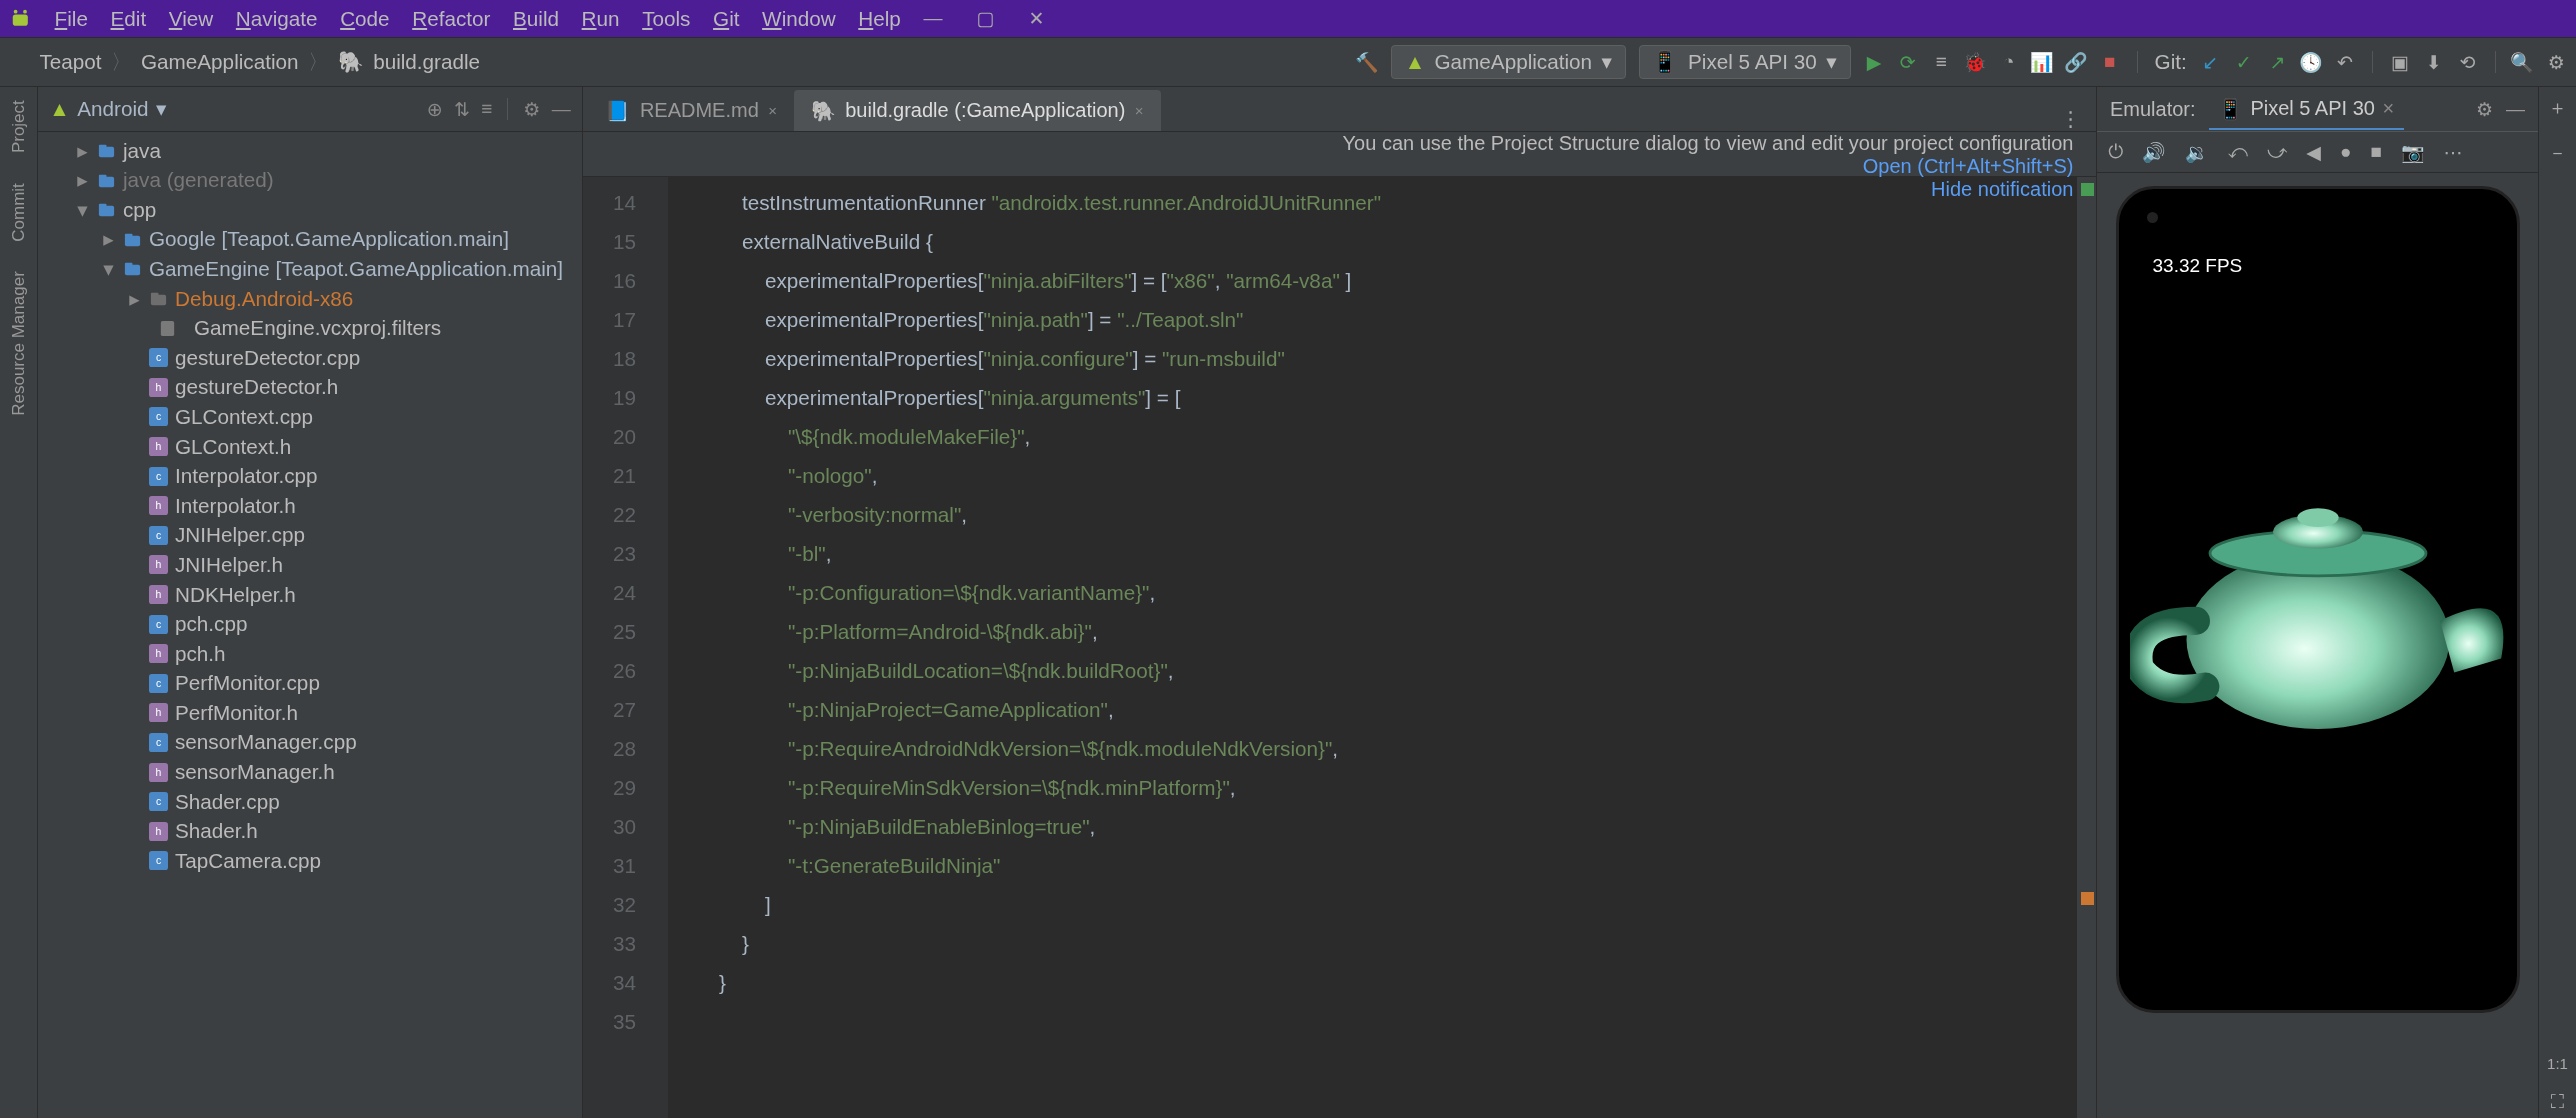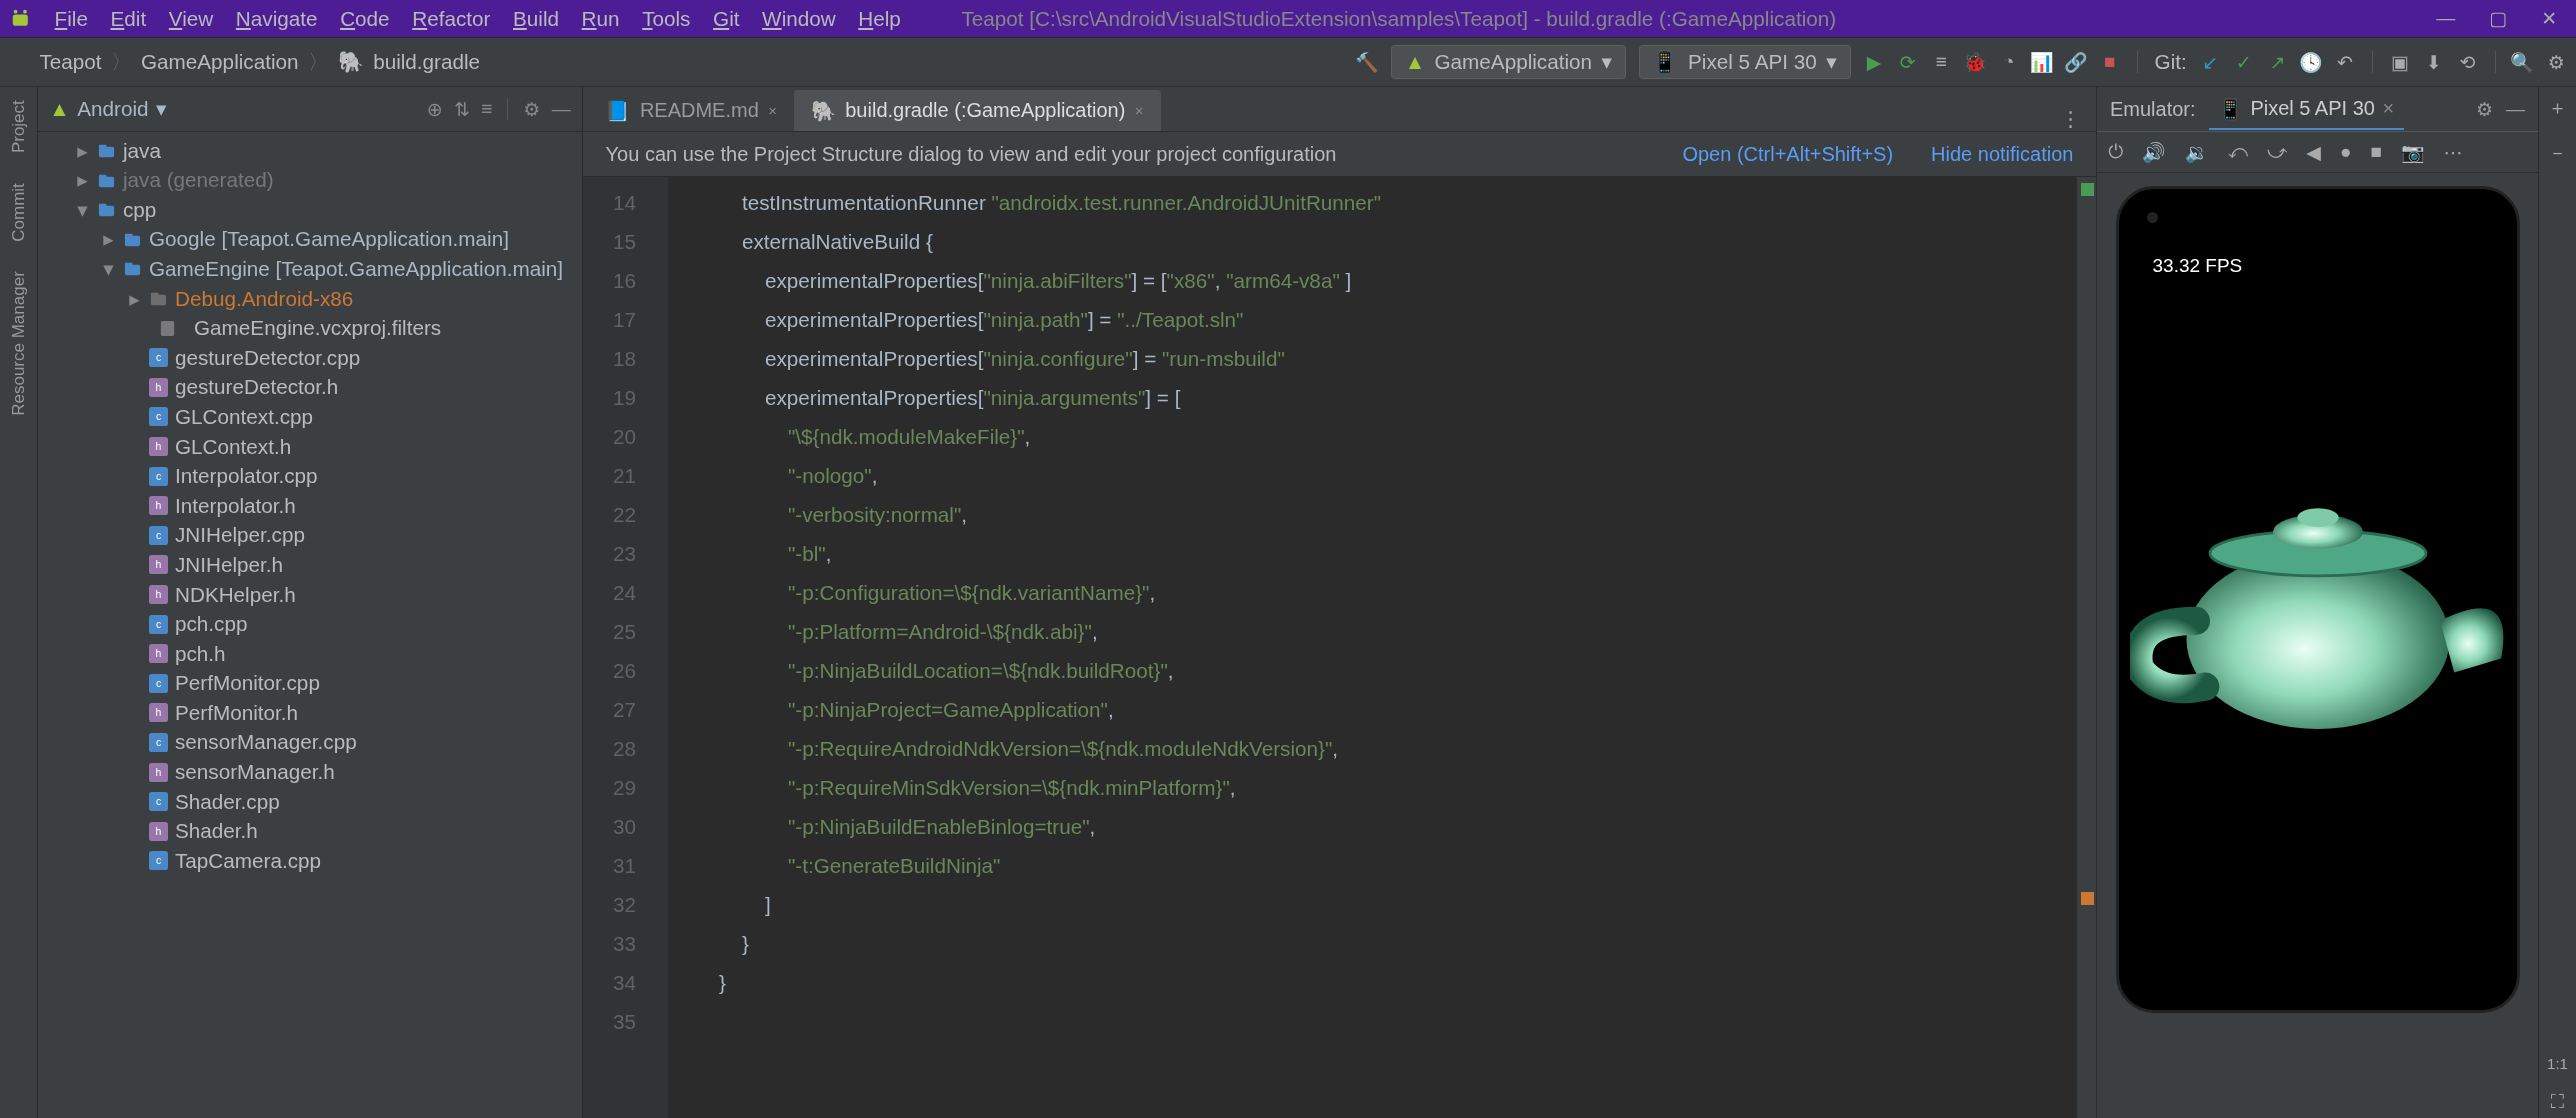--- a/index.html
+++ b/index.html
@@ -48,21 +48,21 @@
 .node .label.bold { font-weight: normal; color: #a9b7c6; }
 
 
 .editor { flex: 1; background: #2b2b2b; display: flex; flex-direction: column; min-width: 0; }
 .tabs { height: 45px; display: flex; align-items: flex-end; padding: 0 5.6px; background: #3c3f41; border-bottom: 0.9px solid #2b2b2b; font-size: 20px; }
 .tab { padding: 8.5px 17px; background: #3c3f41; color: #999; display: flex; align-items: center; gap: 9.4px; cursor: pointer; border-top-left-radius: 3.8px; border-top-right-radius: 3.8px; }
 .tab.active { background: #4e5254; color: #ddd; }
 .tab .close { color: #888; font-size: 15px; }
 .tabs .spacer { flex: 1; }
 .tabs .more { color: #aaa; font-size: 20.7px; padding: 0 9.4px; cursor: pointer; }
-.banner { height: 45px; background: #3c3f41; color: #bbbbbb; display: flex; align-items: center; padding: 0 22.6px; border-bottom: 0.9px solid #2b2b2b; font-size: 20px; }
+.banner { height: 45px; background: #3c3f41; color: #bbbbbb; display: flex; align-items: flex-end; padding: 0 22.6px; border-bottom: 0.9px solid #2b2b2b; font-size: 20px; flex-direction: column; }
 .banner .spacer { flex: 1; }
 .banner .link { color: #589df6; cursor: pointer; }
 .codewrap { flex: 1; display: flex; overflow: hidden; position: relative; }
 .gutter { width: 66px; background: #313335; color: #606366; text-align: right; padding: 5.6px 13px 0 0; font-family: "Consolas", monospace; font-size: 20.7px; line-height: 39px; }
 .foldcol { width: 19px; background: #313335; }
 .code { flex: 1; font-family: "Consolas", monospace; font-size: 20.7px; line-height: 39px; padding: 5.6px 0 0 28px; white-space: pre; color: #a9b7c6; overflow: hidden; }
 .code .str { color: #6a8759; }
 .code .pun { color: #a9b7c6; }
 .code .id { color: #a9b7c6; }
 .rightstrip { width: 19px; background: #3c3f41; position: relative; }
@@ -108,21 +108,20 @@
       <span class="item"><u>N</u>avigate</span>
       <span class="item"><u>C</u>ode</span>
       <span class="item"><u>R</u>efactor</span>
       <span class="item"><u>B</u>uild</span>
       <span class="item"><u>R</u>un</span>
       <span class="item"><u>T</u>ools</span>
       <span class="item"><u>G</u>it</span>
       <span class="item"><u>W</u>indow</span>
       <span class="item"><u>H</u>elp</span>
     </div>
-  <div class="title">Teapot [C:\src\AndroidVisualStudioExtension\samples\Teapot] - build.gradle (:GameApplication)</div>
   <div class="winbtns">
     <span>—</span>
     <span>▢</span>
     <span>✕</span>
   </div>
 </div>
 
 <div class="navrow">
   <div class="crumb">
     <span>Teapot</span>

